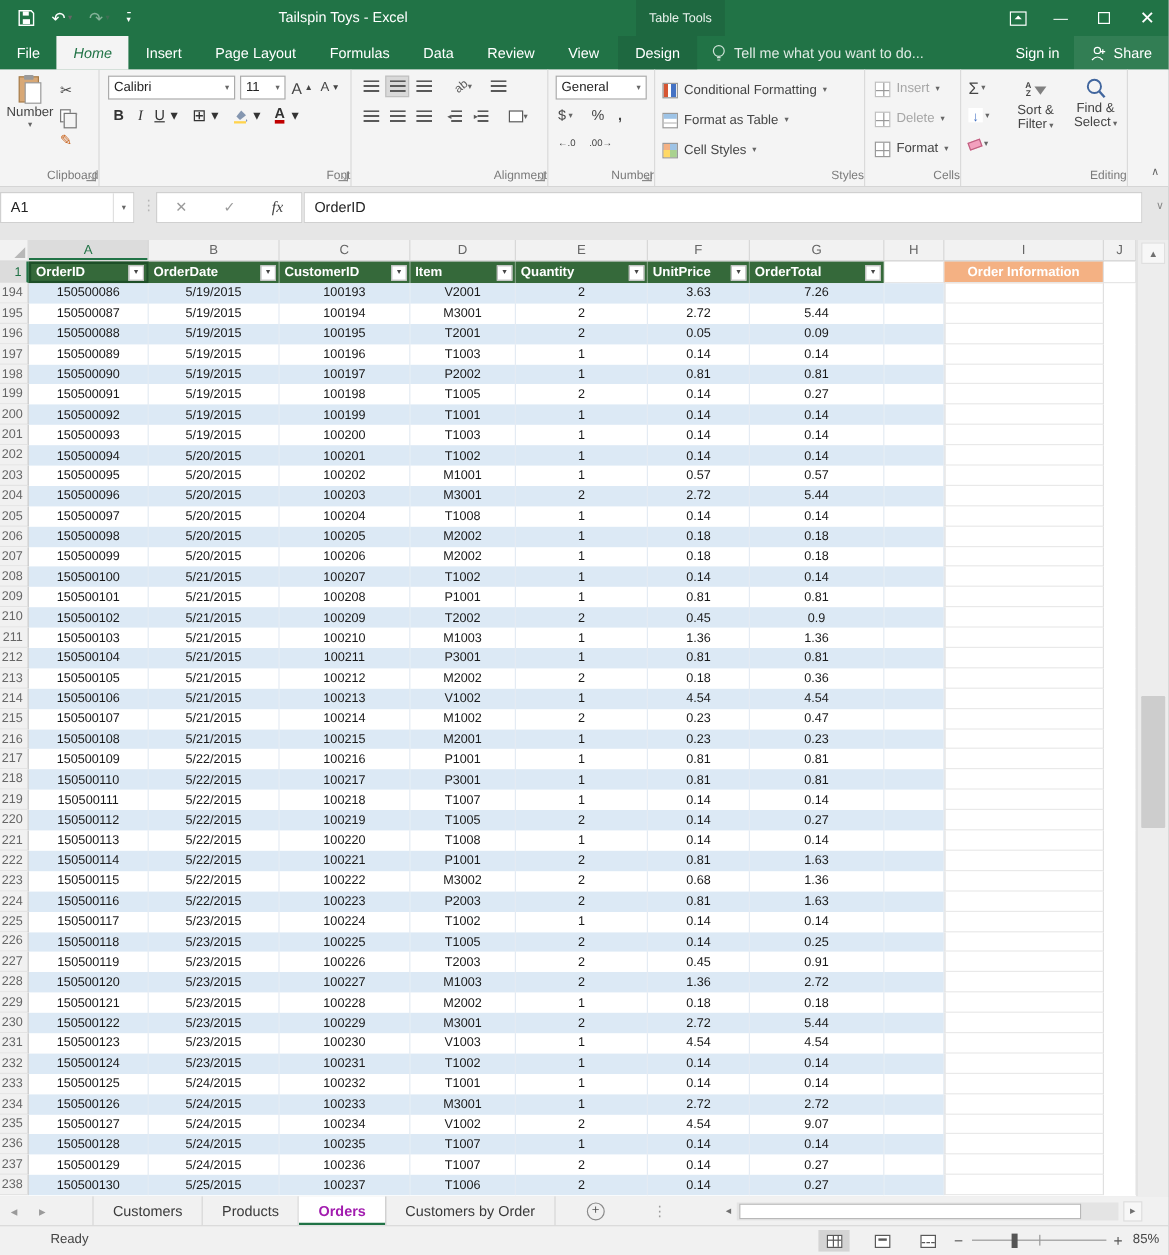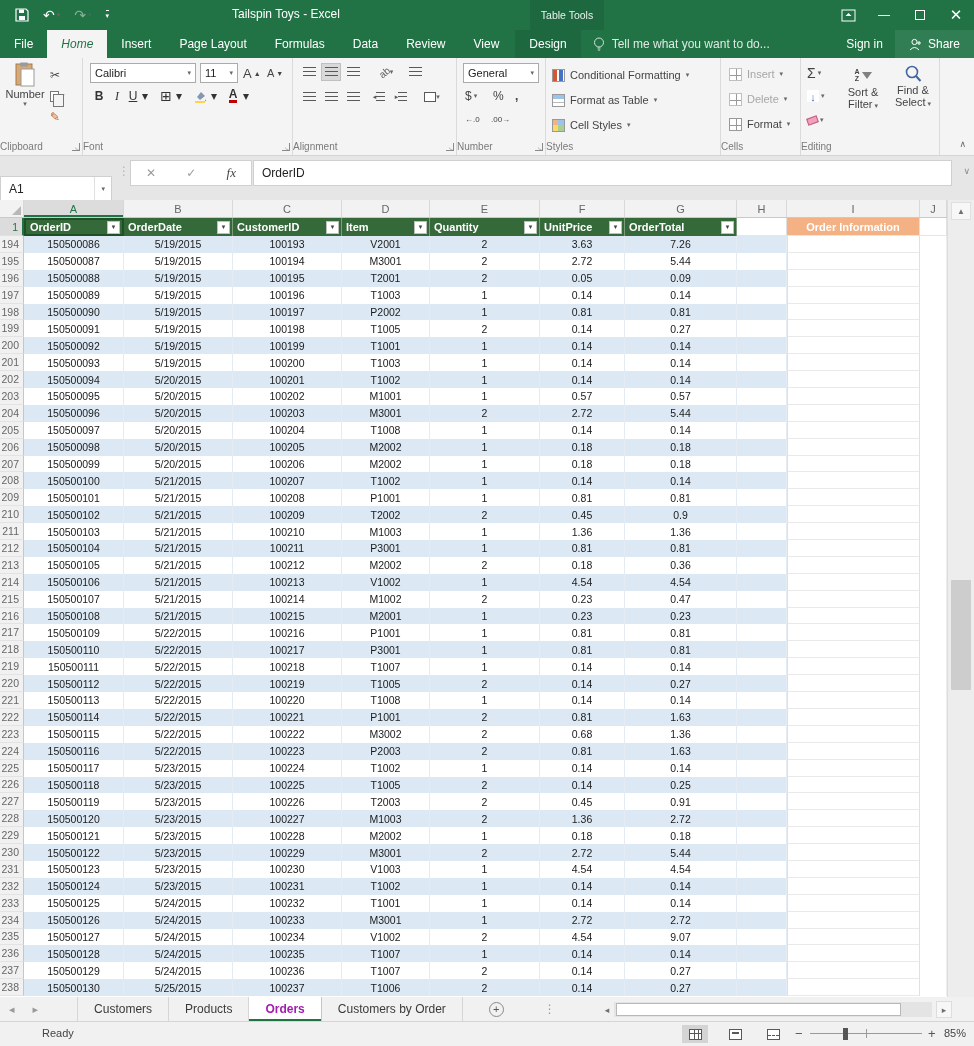--- a/index.html
+++ b/index.html
@@ -25,21 +25,21 @@
   .rtab.active { background:#F4F4F4; color:#217346;font-style:italic; }
   .rtab.design { background:#1E6840; margin-left:2px; }
   #tellme { display:flex; align-items:center; gap:7px; padding:0 12px; color:rgba(255,255,255,.85); }
   #tabspacer { flex:1; }
   #signin { display:flex; align-items:center; padding:0 12px; }
   #sharebtn { display:flex; align-items:center; gap:6px; padding:0 14px; background:rgba(255,255,255,.08); }
 
   
   #ribbon { position:absolute; left:0; top:58px; width:974px; height:98px; background:#F4F4F4; border-bottom:1px solid #D5D5D5; font-size:11px; color:#444; }
   .grp { position:absolute; top:0; height:97px; border-right:1px solid #DADADA; }
-  .glab { position:absolute; bottom:3px; left:0; right:0; text-align:left; font-size:10px; color:#7A7A7A; }
+  .glab { position:absolute; bottom:3px; left:12px; right:0; text-align:right; font-size:10px; color:#7A7A7A; }
   .launcher { position:absolute; right:2px; bottom:4px; width:8px; height:8px; border-right:1px solid #8a8a8a; border-bottom:1px solid #8a8a8a; }
   .launcher:after { content:"↘"; position:absolute; right:0px; bottom:-2px; font-size:6px; color:#8a8a8a; }
   .bigbtn { position:absolute; display:flex; flex-direction:column; align-items:center; justify-content:flex-start; text-align:center; }
   .mini { position:absolute; height:18px; display:flex; align-items:center; gap:2px; font-size:12px; color:#444; }
   .dd { font-size:7px; color:#666; }
   .combo { position:absolute; background:#fff; border:1px solid #ABABAB; height:20px; display:flex; align-items:center; padding:0 4px; font-size:11px; color:#222; }
   .combo .dd { margin-left:auto; }
   .fontbtn { position:absolute; top:28px; height:20px; display:flex; align-items:center; justify-content:center; font-size:12px; color:#333; }
   .bars { display:inline-block; width:13px; height:10px; background:repeating-linear-gradient(to bottom,#595959 0 1.5px,transparent 1.5px 4px); }
   .alnbtn { position:absolute; width:20px; height:18px; display:flex; align-items:center; justify-content:center; }
@@ -62,21 +62,21 @@
   .copyic { position:relative; width:9px; height:11px; border:1px solid #777; background:#fff; display:inline-block; }
   .copyic:after { content:""; position:absolute; left:2px; top:2px; width:9px; height:11px; border:1px solid #777; background:#F4F4F4; }
   .fcolor { display:inline-block; font-weight:bold; border-bottom:3px solid #C00000; line-height:11px; }
   .eraser { display:inline-block; width:11px; height:7px; background:#F2A0BE; border:1px solid #C06080; transform:rotate(-20deg); }
   .filldn { color:#4472C4; font-weight:bold; font-size:11px; }
   .funnel { display:inline-block; width:0; height:0; border-left:5px solid transparent; border-right:5px solid transparent; border-top:7px solid #808080; }
   .azstack { font-size:7px; font-weight:bold; line-height:7px; color:#444; }
 
   
   #fbar { position:absolute; left:0; top:156px; width:974px; height:44px; background:#E6E6E6; }
-  #namebox { position:absolute; left:0; top:4px; width:112px; height:26px; background:#fff; border:1px solid #D0D0D0; display:flex; align-items:center; padding-left:8px; font-size:12px; color:#222;margin-top:16px; }
+  #namebox { position:absolute; left:0; top:4px; width:112px; height:26px; background:#fff; border:1px solid #D0D0D0; display:flex; align-items:center; padding-left:8px; font-size:12px; color:#222; }
   #namebox .dd { margin-left:auto; padding:0 6px; border-left:1px solid #E0E0E0; height:100%; display:flex; align-items:center; }
   .vdots { position:absolute; left:118px; top:8px; color:#B5B5B5; font-size:12px; letter-spacing:0; }
   #fxbtns { position:absolute; left:130px; top:4px; width:122px; height:26px; background:#fff; border:1px solid #D0D0D0; display:flex; align-items:center; justify-content:space-around; color:#9a9a9a; font-size:12px; }
   #fxbtns .fx { font-family:"Liberation Serif", serif; font-style:italic; color:#444; font-size:13px; }
   #finput { position:absolute; left:253px; top:4px; width:699px; height:26px; background:#fff; border:1px solid #D0D0D0; display:flex; align-items:center; padding-left:8px; font-size:12px; color:#222; }
   #fexpand { position:absolute; right:4px; top:10px; color:#888; font-size:9px; }
 
   
   #gridwrap { position:absolute; left:0; top:200px; width:947px; height:797px; background:#fff; overflow:hidden; }
   .cA{width:100px}.cB{width:109px}.cC{width:109px}.cD{width:88px}.cE{width:110px}.cF{width:85px}.cG{width:112px}.cH{width:50px}.cI{width:133px}.cJ{width:27px}

